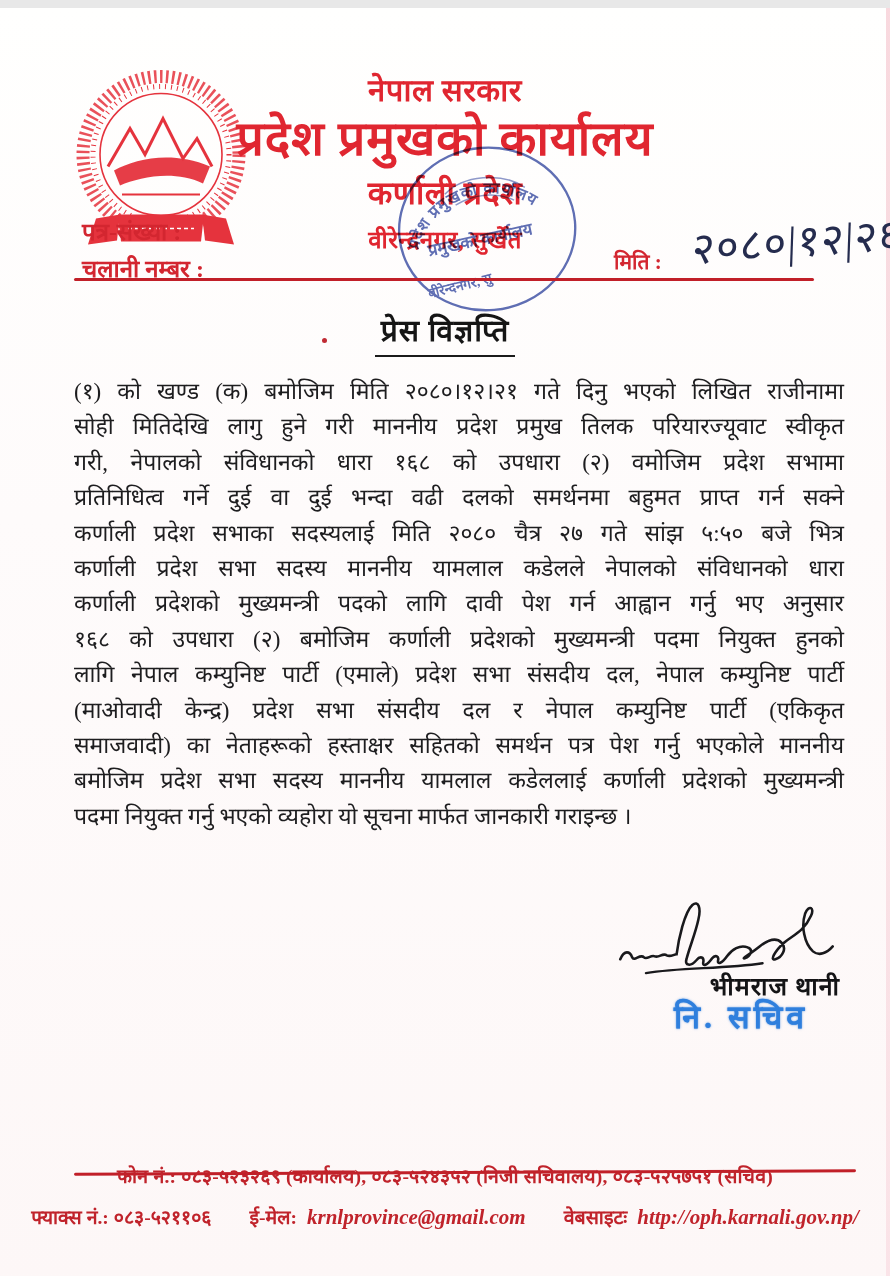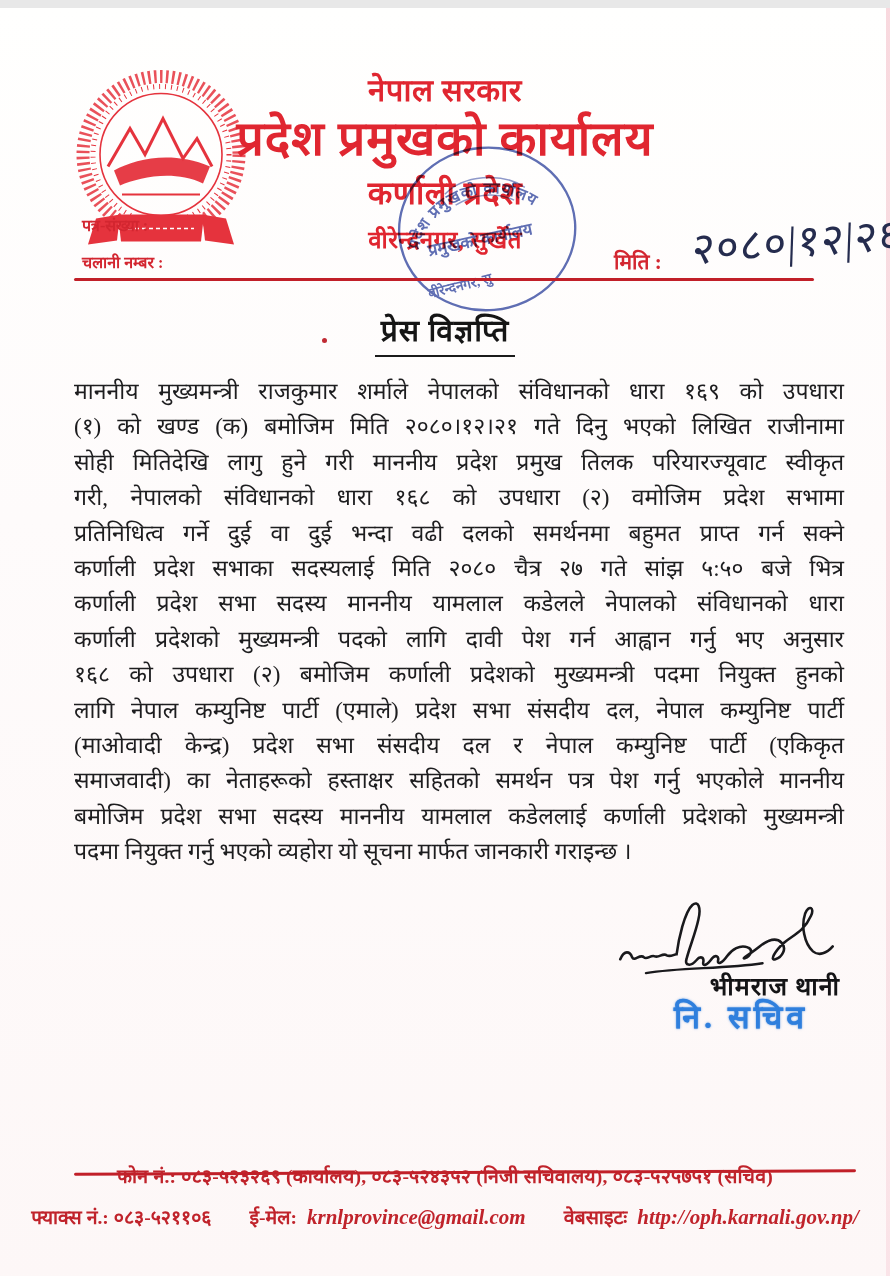--- a/index.html
+++ b/index.html
@@ -21,21 +21,21 @@
     font-weight:700; letter-spacing:.5px; }
   .hdr-gov   { top:60px;  font-size:31px; }
   .hdr-office{ top:96px;  font-size:48px; letter-spacing:1px; }
   .hdr-prov  { top:162px; font-size:32px; }
   .hdr-addr  { top:214px; font-size:24px; font-weight:600; }
 
   .stamp { position:absolute; left:388px; top:126px; width:198px; height:186px;
     color:#3c4fa5; opacity:.82; mix-blend-mode:multiply; transform:rotate(-5deg); }
   .stamp text { fill:#3c4fa5; font-weight:600; }
 
-  .meta-label { position:absolute; color:#d32630; font-weight:700; font-size:16px; }
+  .meta-label { position:absolute; color:#d32630; font-weight:700; font-size:24px; }
   .lbl-letter   { left:82px; top:206px; }
   .lbl-dispatch { left:82px; top:243px; }
   .lbl-date     { left:614px; top:239px; font-size:21px; }
   .date-hand { position:absolute; left:692px; top:203px; width:175px;
     font-size:44px; color:#252c4e; transform:rotate(-4deg) skewX(-6deg);
     font-weight:500; letter-spacing:1px; white-space:nowrap; }
 
   .rule { position:absolute; background:#c11f28; height:3px; border-radius:2px; }
   .rule-header { left:74px; top:270px; width:740px; }
   .rule-footer { left:74px; top:1163px; width:782px; transform:rotate(-.25deg); }
@@ -116,21 +116,20 @@
   <div class="date-hand">२०८०|१२|२६</div>
 
   <div class="rule rule-header"></div>
 
   <div class="title">
     <span>प्रेस विज्ञप्ति</span>
   </div>
 
   <div class="body-text">
 
-      <div class="body-line">माननीय मुख्यमन्त्री राजकुमार शर्माले नेपालको संविधानको धारा १६९ को उपधारा</div>
 
       <div class="body-line">(१) को खण्ड (क) बमोजिम मिति २०८०।१२।२१ गते दिनु भएको लिखित राजीनामा</div>
 
       <div class="body-line">सोही मितिदेखि लागु हुने गरी माननीय प्रदेश प्रमुख तिलक परियारज्यूवाट स्वीकृत</div>
 
       <div class="body-line">गरी, नेपालको संविधानको धारा १६८ को उपधारा (२) वमोजिम प्रदेश सभामा</div>
 
       <div class="body-line">प्रतिनिधित्व गर्ने दुई वा दुई भन्दा वढी दलको समर्थनमा बहुमत प्राप्त गर्न सक्ने</div>
 
       <div class="body-line">कर्णाली प्रदेश सभाका सदस्यलाई मिति २०८० चैत्र २७ गते सांझ ५:५० बजे भित्र</div>

